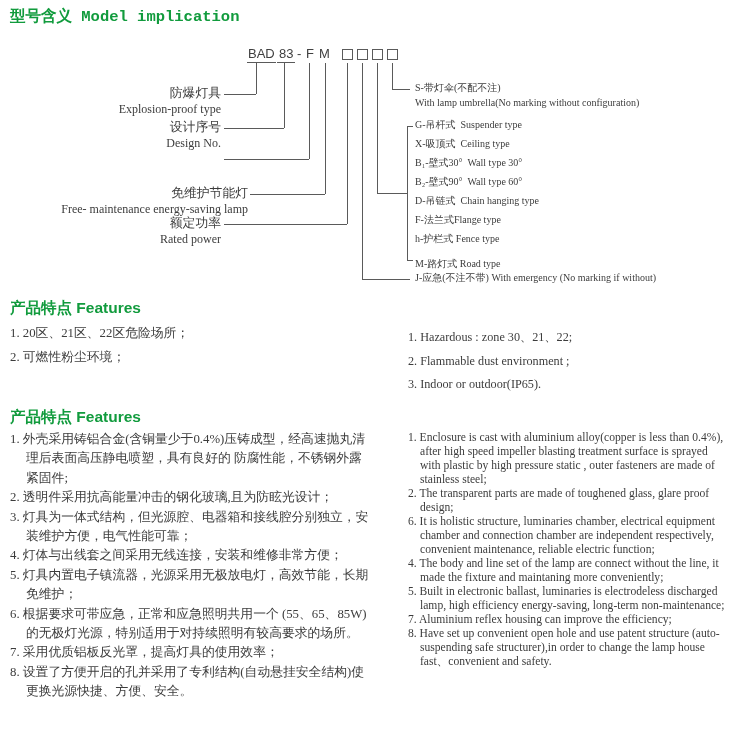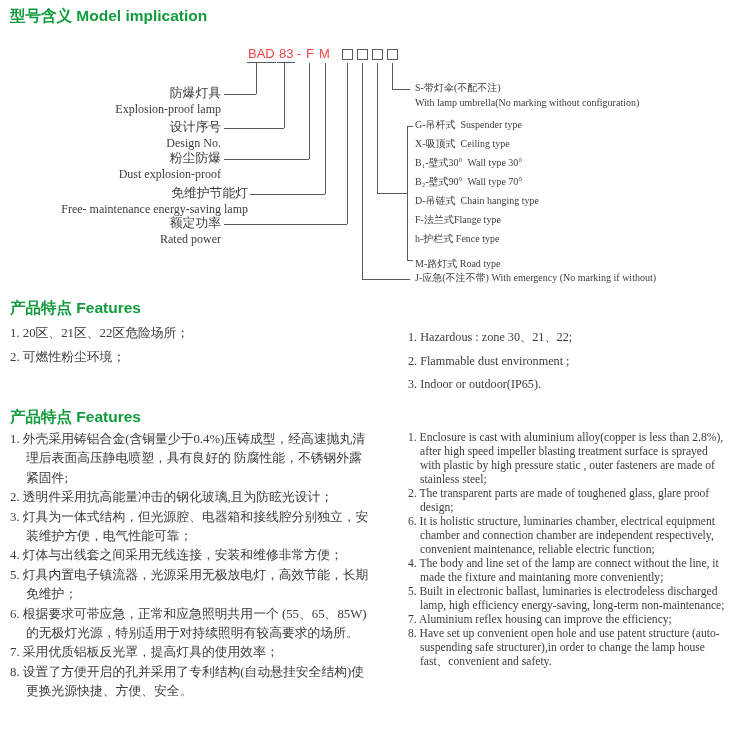--- a/index.html
+++ b/index.html
@@ -4,21 +4,21 @@
 <style>
   html,body { margin:0; padding:0; background:#ffffff; }
   .page { position:relative; width:730px; height:735px; background:#fff;
           font-family:"Liberation Serif", serif; color:#3c3c3c; overflow:hidden; }
 
   .heading { position:absolute; font-family:"Liberation Sans", sans-serif;
              font-weight:bold; font-size:15.5px; color:#119b3d; white-space:nowrap; }
 
   
   .model-part { position:absolute; top:46px; font-family:"Liberation Sans", sans-serif;
-                font-size:13px; color:#ef4444; white-space:nowrap; }
+                font-size:13px; color:#404040; white-space:nowrap; }
   .mbox { position:absolute; top:49px; width:9px; height:9px; border:1px solid #5a5a5a; }
 
   
   .vline { position:absolute; width:1px; background:#5a5a5a; }
   .hline { position:absolute; height:1px; background:#5a5a5a; }
 
   
   .llabel { position:absolute; text-align:right; line-height:15.5px; white-space:nowrap; }
   .llabel .cn { font-size:12.8px; }
   .llabel .en { font-size:12px; }
@@ -37,21 +37,21 @@
   .col-cn .item { text-indent:-16px; padding-left:16px; }
   .col-en { position:absolute; left:408px; top:431px; width:322px;
             font-size:11.6px; line-height:14px; }
   .col-en .item { text-indent:-12px; padding-left:12px; }
 </style>
 </head>
 <body>
 
 <div class="page">
 
-  <div class="heading" style="left:10px; top:6px;">型号含义 Model implication</div>
+  <div class="heading" style="left:10px; top:6px;font-family:Liberation Mono, monospace;">型号含义 Model implication</div>
 
   <div class="model-part" style="left:248px;">BAD</div>
   <div class="model-part" style="left:279px;">83</div>
   <div class="model-part" style="left:297px;">-</div>
   <div class="model-part" style="left:306px;">F</div>
   <div class="model-part" style="left:319px;">M</div>
   <div class="mbox" style="left:342px;"></div>
   <div class="mbox" style="left:357px;"></div>
   <div class="mbox" style="left:372px;"></div>
   <div class="mbox" style="left:387px;"></div>
@@ -76,45 +76,41 @@
 
   <div class="hline" style="left:392px; top:89px;  width:18px;"></div>
   <div class="hline" style="left:377px; top:193px; width:30px;"></div>
   <div class="hline" style="left:362px; top:279px; width:48px;"></div>
   <div class="vline" style="left:407px; top:126px; height:134px;"></div>
   <div class="hline" style="left:407px; top:126px; width:6px;"></div>
   <div class="hline" style="left:407px; top:260px; width:6px;"></div>
 
   <div class="llabel" style="right:509px; top:86px;">
     <div class="cn">防爆灯具</div>
-    <div class="en">Explosion-proof  lamp</div>
+    <div class="en">Explosion-proof  type</div>
   </div>
   <div class="llabel" style="right:509px; top:120px;">
     <div class="cn">设计序号</div>
     <div class="en">Design No.</div>
-  </div>
-  <div class="llabel" style="right:509px; top:151px;">
-    <div class="cn">粉尘防爆</div>
-    <div class="en">Dust explosion-proof</div>
   </div>
   <div class="llabel" style="right:482px; top:186px;">
     <div class="cn">免维护节能灯</div>
     <div class="en">Free- maintenance  energy-saving lamp</div>
   </div>
   <div class="llabel" style="right:509px; top:216px;">
     <div class="cn">额定功率</div>
     <div class="en">Rated power</div>
   </div>
 
   <div class="rlabel" style="top:81px;">S-带灯伞(不配不注)</div>
   <div class="rlabel" style="top:118px;">G-吊杆式  Suspender type</div>
   <div class="rlabel" style="top:97px;">With lamp umbrella(No marking without configuration)</div>
   <div class="rlabel" style="top:137px;">X-吸顶式  Ceiling type</div>
   <div class="rlabel" style="top:156px;">B₁-壁式30°  Wall type 30°</div>
-  <div class="rlabel" style="top:175px;">B₂-壁式90°  Wall type 70°</div>
+  <div class="rlabel" style="top:175px;">B₂-壁式90°  Wall type 60°</div>
   <div class="rlabel" style="top:194px;">D-吊链式  Chain hanging type</div>
   <div class="rlabel" style="top:213px;">F-法兰式Flange type</div>
   <div class="rlabel" style="top:232px;">h-护栏式 Fence type</div>
   <div class="rlabel" style="top:251px;margin-top:6px;">M-路灯式 Road type</div>
   <div class="rlabel" style="top:271px;">J-应急(不注不带) With emergency (No marking if without)</div>
 
   <div class="heading" style="left:10px; top:298px;">产品特点 Features</div>
 
   <div class="flist cn" style="left:10px; top:322px;">
     <div>1. 20区、21区、22区危险场所；</div>
@@ -133,21 +129,21 @@
     <div class="item">2. 透明件采用抗高能量冲击的钢化玻璃,且为防眩光设计；</div>
     <div class="item">3. 灯具为一体式结构，但光源腔、电器箱和接线腔分别独立，安装维护方便，电气性能可靠；</div>
     <div class="item">4. 灯体与出线套之间采用无线连接，安装和维修非常方便；</div>
     <div class="item">5. 灯具内置电子镇流器，光源采用无极放电灯，高效节能，长期免维护；</div>
     <div class="item">6. 根据要求可带应急，正常和应急照明共用一个 (55、65、85W)的无极灯光源，特别适用于对持续照明有较高要求的场所。</div>
     <div class="item">7. 采用优质铝板反光罩，提高灯具的使用效率；</div>
     <div class="item">8. 设置了方便开启的孔并采用了专利结构(自动悬挂安全结构)使更换光源快捷、方便、安全。</div>
   </div>
 
   <div class="col-en">
-    <div class="item">1. Enclosure is cast with  aluminium alloy(copper is less than 2.8%), after high speed impeller blasting treatment  surface is sprayed with plastic by  high pressure static , outer fasteners are made of stainless steel;</div>
+    <div class="item">1. Enclosure is cast with  aluminium alloy(copper is less than 0.4%), after high speed impeller blasting treatment  surface is sprayed with plastic by  high pressure static , outer fasteners are made of stainless steel;</div>
     <div class="item">2. The transparent parts are made of toughened glass, glare proof design;</div>
     <div class="item">6. It is holistic structure, luminaries chamber, electrical equipment chamber and connection chamber are independent respectively, convenient  maintenance,  reliable electric function;</div>
     <div class="item">4. The body and line set of the lamp are connect without the line, it made the fixture and maintaning more conveniently;</div>
     <div class="item">5. Built in electronic ballast, luminaries is  electrodeless discharged lamp, high efficiency energy-saving,  long-term non-maintenance;</div>
     <div class="item">7. Aluminium reflex housing can improve the efficiency;</div>
     <div class="item">8. Have set up convenient open hole and use patent structure (auto-suspending safe structurer),in order to change the lamp house fast、convenient and  safety.</div>
   </div>
 
 </div>
 

